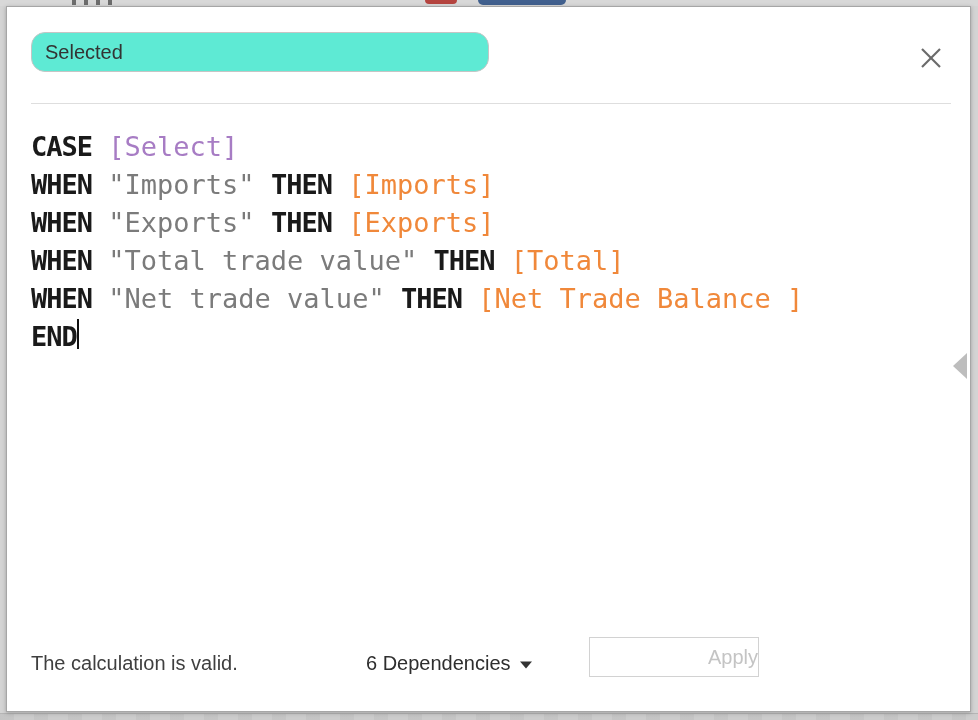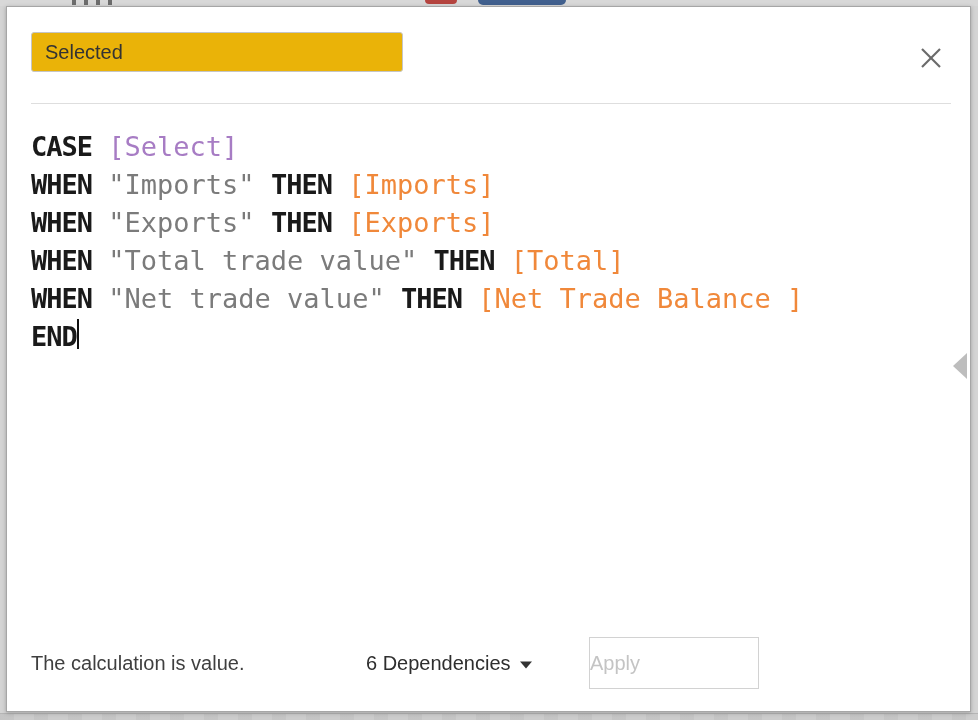--- a/index.html
+++ b/index.html
@@ -43,25 +43,25 @@
 
   
   .dialog {
     position: absolute; left: 6px; top: 6px; width: 965px; height: 706px;
     background: #ffffff;
     border: 1px solid #a6a6a6;
     box-shadow: 0 1px 4px rgba(0,0,0,.25);
   }
 
   .name-input {
-    position: absolute; left: 24px; top: 25px; width: 372px; height: 40px;
-    border: 1px solid #c5c5c5; border-radius: 3px;
+    position: absolute; left: 24px; top: 25px; width: 458px; height: 40px;
+    border: 1px solid #c5c5c5; border-radius: 14px;
     font-family: "Liberation Sans", sans-serif;
     font-size: 20px; color: #333333; padding: 0 13px;
-    outline: none; background: #eab308;
+    outline: none; background: #5eead4;
   }
 
   .close-btn {
     position: absolute; top: 38px; right: 26px; width: 26px; height: 26px;
     display: flex; align-items: center; justify-content: center;
     cursor: pointer;
   }
 
   .header-divider {
     position: absolute; top: 96px; left: 24px; right: 19px; height: 1px;
@@ -113,23 +113,23 @@
     font-size: 20px; color: #2e2e2e;
     display: flex; align-items: center; cursor: pointer;
   }
   .chevron-down {
     width: 0; height: 0; margin-left: 9px; margin-top: 3px;
     border-left: 6px solid transparent;
     border-right: 6px solid transparent;
     border-top: 7px solid #333333;
   }
   .btn {
-    position: absolute; top: 0; width: 170px; height: 52px;
+    position: absolute; top: 0; width: 170px; height: 40px;
     font-family: "Liberation Sans", sans-serif;
-    font-size: 20px; text-align: left;
+    font-size: 20px; text-align: right;
   }
   .apply-btn {
     left: 558px;
     background: #ffffff; border: 1px solid #d2d2d2; color: #c4c4c4;
   }
   .ok-btn {
     right: 0;
     background: var(--ok-green, #35c38e); border: none; color: #ffffff;
     cursor: pointer;
   }
@@ -157,21 +157,21 @@
     </svg>
   </div>
 
   <div class="header-divider"></div>
 
   <div class="code-area"><div class="code-line"><span class="tok-keyword">CASE</span><span class="tok-plain"> </span><span class="tok-param">[Select]</span></div><div class="code-line"><span class="tok-keyword">WHEN</span><span class="tok-plain"> </span><span class="tok-string">"Imports"</span><span class="tok-plain"> </span><span class="tok-keyword">THEN</span><span class="tok-plain"> </span><span class="tok-field">[Imports]</span></div><div class="code-line"><span class="tok-keyword">WHEN</span><span class="tok-plain"> </span><span class="tok-string">"Exports"</span><span class="tok-plain"> </span><span class="tok-keyword">THEN</span><span class="tok-plain"> </span><span class="tok-field">[Exports]</span></div><div class="code-line"><span class="tok-keyword">WHEN</span><span class="tok-plain"> </span><span class="tok-string">"Total trade value"</span><span class="tok-plain"> </span><span class="tok-keyword">THEN</span><span class="tok-plain"> </span><span class="tok-field">[Total]</span></div><div class="code-line"><span class="tok-keyword">WHEN</span><span class="tok-plain"> </span><span class="tok-string">"Net trade value"</span><span class="tok-plain"> </span><span class="tok-keyword">THEN</span><span class="tok-plain"> </span><span class="tok-field">[Net Trade Balance ]</span></div><div class="code-line"><span class="tok-keyword">END</span><span class="tok-caret"></span></div></div>
 
   <div class="side-arrow"></div>
 
   <div class="footer">
-    <div class="status-text">The calculation is value.</div>
+    <div class="status-text">The calculation is valid.</div>
 
     <div class="dependencies">
       <span>6 Dependencies</span>
       <span class="chevron-down"></span>
     </div>
 
     <button class="btn apply-btn" disabled="">Apply</button>
 
   </div>
 </div>

